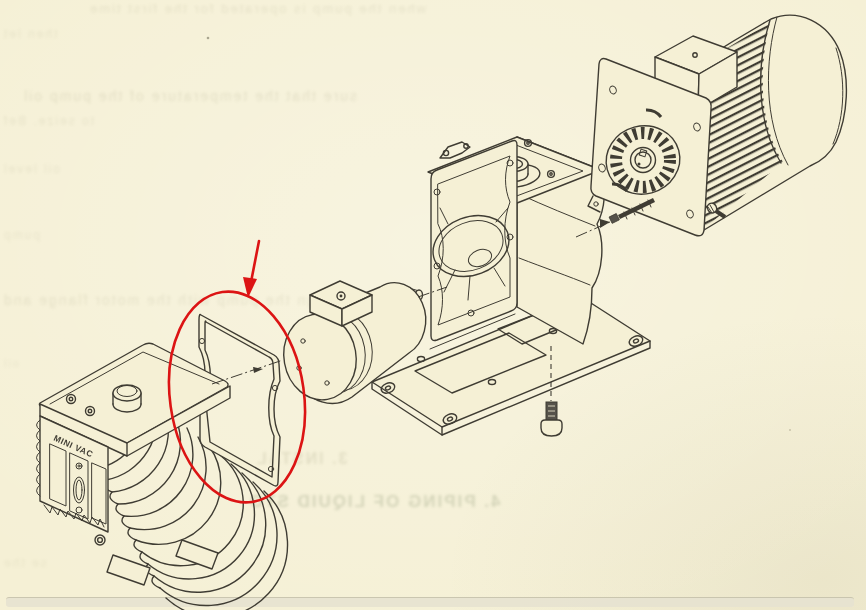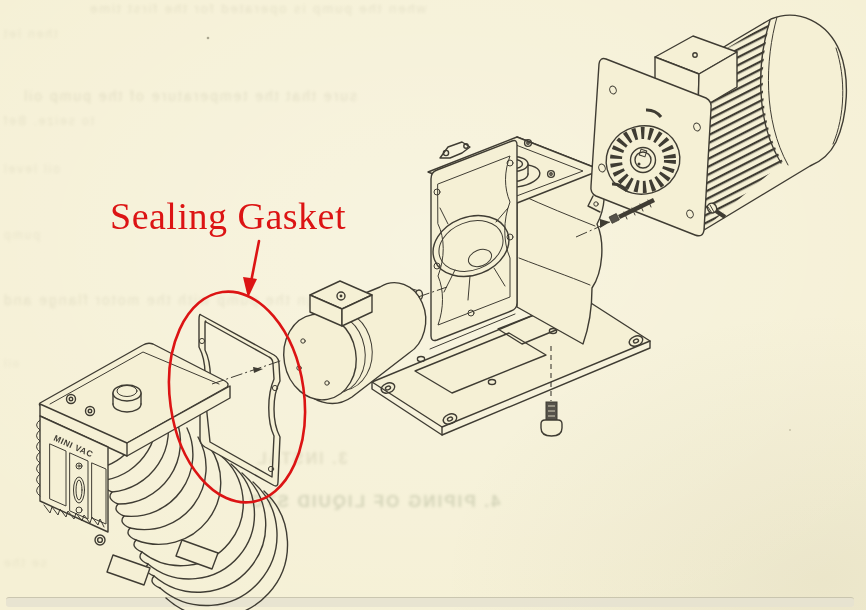--- a/index.html
+++ b/index.html
@@ -337,14 +337,13 @@
       <line class="dash" x1="418" y1="297" x2="447" y2="287"></line>
     </g>
 
     <g>
       <ellipse class="red" cx="237" cy="397" rx="67" ry="106" transform="rotate(-8 237 397)"></ellipse>
       <line class="red" x1="259" y1="241" x2="251" y2="282"></line>
       <polygon class="redfill" points="243,277 257,279 248,298"></polygon>
     </g>
   </svg>
 
-  <div class="callout">Sealing Gasket</div>
 </div>
 
 </body></html>

